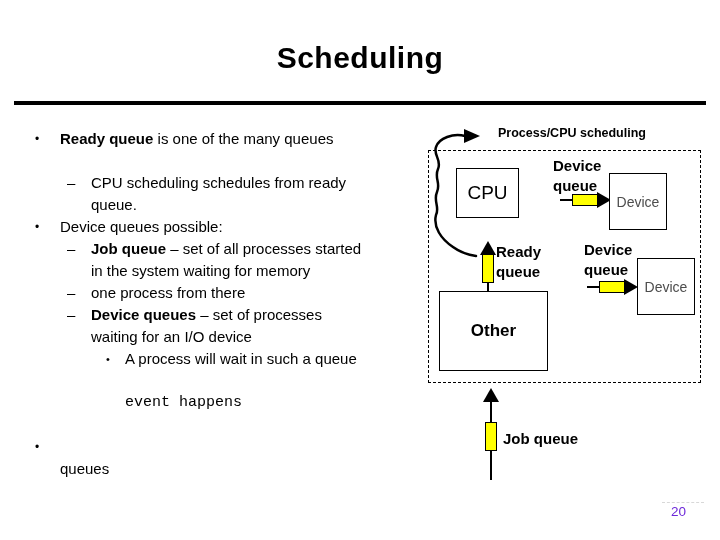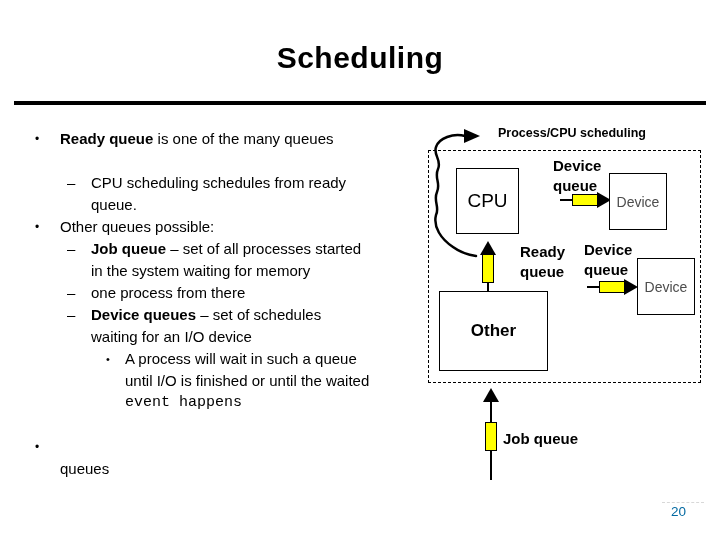--- a/index.html
+++ b/index.html
@@ -29,21 +29,21 @@
   
   .diagram { position:absolute; left:0; top:0; width:720px; height:540px; }
   .dashed-box {
     position:absolute; left:428px; top:150px; width:271px; height:231px;
     border:1px dashed #000;
   }
   .node {
     position:absolute; border:1px solid #000; background:#fff; box-sizing:border-box;
     display:flex; align-items:center; justify-content:center;
   }
-  .cpu-box    { left:456px; top:168px; width:63px; height:66px; font-size:19px; }
+  .cpu-box    { left:456px; top:168px; width:63px; height:50px; font-size:19px; }
   .memory-box { left:439px; top:291px; width:109px; height:80px; font-size:17px; font-weight:bold; }
   .device-box { font-size:14px; color:var(--device-text,#4d4d4d); }
   .device-box.top    { left:609px; top:173px; width:58px; height:57px; }
   .device-box.bottom { left:637px; top:258px; width:58px; height:57px; }
   .dlabel { position:absolute; font-size:15px; font-weight:bold; line-height:20px; white-space:nowrap; }
   .flow-label { position:absolute; left:498px; top:126px; font-size:12.5px; font-weight:bold; white-space:nowrap; }
   .job-label  { position:absolute; left:503px; top:430px; font-size:15px; font-weight:bold; white-space:nowrap; }
   
   .h-arrow { position:absolute; width:51px; height:16px; }
   .h-arrow .tail { position:absolute; left:0; top:7px; width:13px; height:2px; background:#000; }
@@ -60,43 +60,42 @@
   .v-arrow .seg  { position:absolute; left:7px; width:2px; background:#000; }
   .ready-arrow { left:480px; top:241px; height:50px; }
   .ready-arrow .bar { top:13px; height:29px; }
   .ready-arrow .seg { top:42px; height:8px; }
   .job-arrow { left:483px; top:388px; height:92px; }
   .job-arrow .seg1 { top:14px; height:20px; }
   .job-arrow .bar  { top:34px; height:29px; }
   .job-arrow .seg2 { top:63px; height:29px; }
   .squiggle { position:absolute; left:425px; top:125px; width:70px; height:140px; }
   
-  .pageno { position:absolute; left:671px; top:504px; font-size:13.5px; color:#0369a1; }
+  .pageno { position:absolute; left:671px; top:504px; font-size:13.5px; color:#6d28d9; }
   .pageno-rule { position:absolute; left:662px; top:502px; width:42px; border-top:1px dashed #d8d8d8; }
 </style>
 </head>
 <body>
 
 <div class="slide">
 
   <div class="title">Scheduling</div>
   <div class="title-rule"></div>
 
   <div class="bullet-block" id="bullet-list">
       <div class="bline lvl1" style="top: 128px;"><span class="marker">•</span><span class="b">Ready queue</span><span> is one of the many queues</span></div>
       <div class="bline lvl2" style="top: 172px;"><span class="marker">–</span><span>CPU scheduling schedules from ready</span></div>
       <div class="bline lvl2" style="top: 194px;"><span>queue.</span></div>
-      <div class="bline lvl1" style="top: 216px;"><span class="marker">•</span><span>Other queues possible:</span></div>
+      <div class="bline lvl1" style="top: 216px;"><span class="marker">•</span><span>Device queues possible:</span></div>
       <div class="bline lvl2" style="top: 238px;"><span class="marker">–</span><span class="b">Job queue</span><span> – set of all processes started</span></div>
       <div class="bline lvl2" style="top: 260px;"><span>in the system waiting for memory</span></div>
       <div class="bline lvl2" style="top: 282px;"><span class="marker">–</span><span>one process from there</span></div>
-      <div class="bline lvl2" style="top: 304px;"><span class="marker">–</span><span class="b">Device queues</span><span> – set of schedules</span></div>
+      <div class="bline lvl2" style="top: 304px;"><span class="marker">–</span><span class="b">Device queues</span><span> – set of processes</span></div>
       <div class="bline lvl2" style="top: 326px;"><span>waiting for an I/O device</span></div>
       <div class="bline lvl3" style="top: 348px;"><span class="marker">•</span><span>A process will wait in such a queue</span></div>
-      <div class="bline lvl3" style="top: 370px;"><span>until I/O is finished or until the waited</span></div>
       <div class="bline lvl3" style="top: 392px; font-family: Liberation Mono, monospace;"><span>event happens</span></div>
       <div class="bline lvl1" style="top: 436px;"><span class="marker">•</span></div>
       <div class="bline lvl1" style="top: 458px;"><span>queues</span></div>
     </div>
 
   <div class="diagram">
 
     <div class="flow-label">Process/CPU scheduling</div>
 
     <svg class="squiggle" viewBox="0 0 70 140" xmlns="http://www.w3.org/2000/svg">
@@ -124,21 +123,21 @@
     <div class="node device-box top">
       <span>Device</span>
     </div>
 
     <div class="v-arrow ready-arrow">
       <div class="head"></div>
       <div class="bar"></div>
       <div class="seg"></div>
     </div>
 
-    <div class="dlabel" style="left:496px; top:242px;margin-left:24px;">
+    <div class="dlabel" style="left:496px; top:242px;">
       <div>Ready</div>
       <div>queue</div>
     </div>
 
     <div class="dlabel" style="left:584px; top:240px;">
       <div>Device</div>
       <div>queue</div>
     </div>
 
     <div class="h-arrow" style="left:587px; top:279px;">

